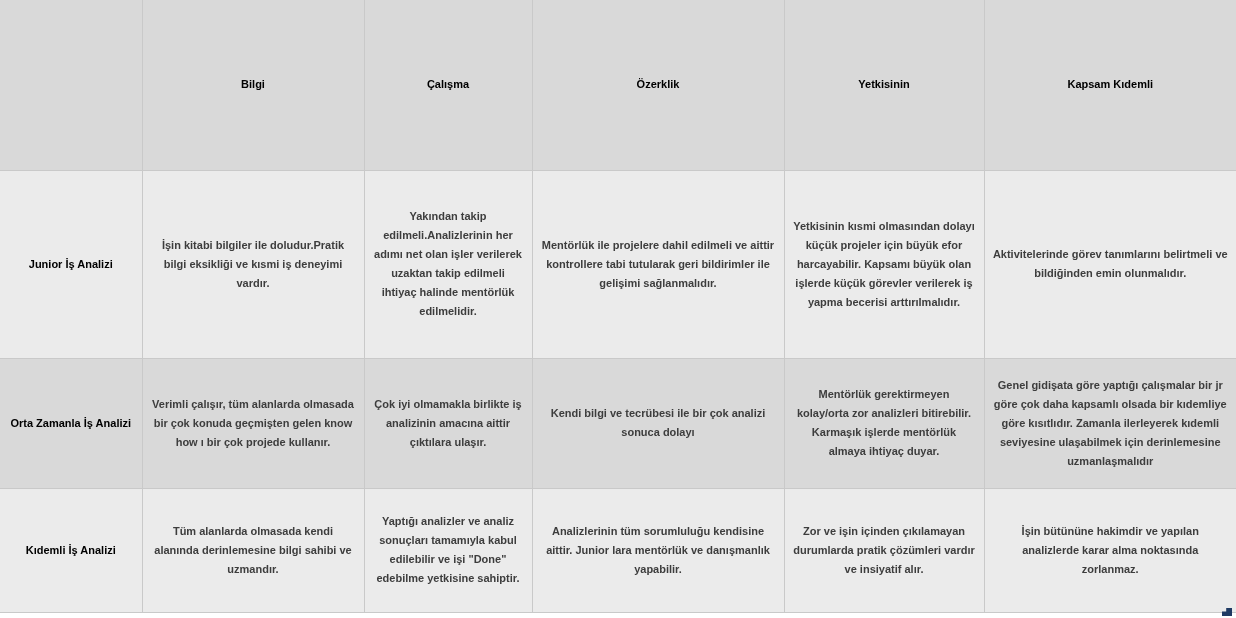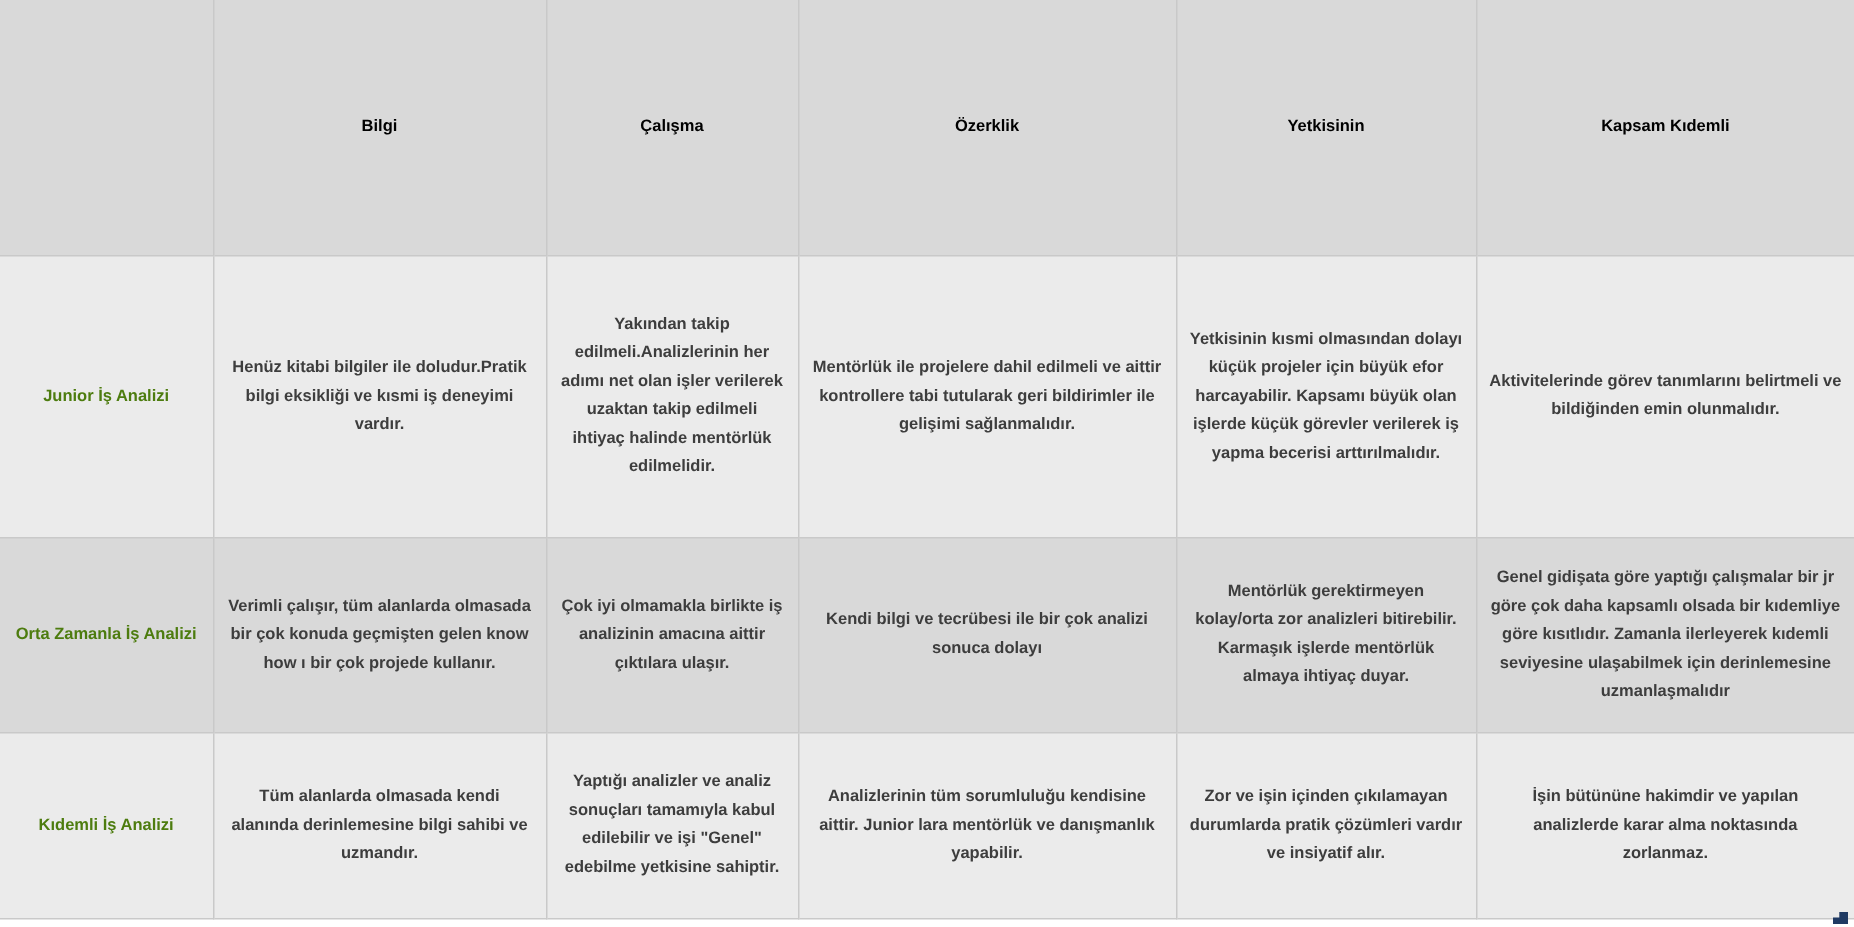--- a/index.html
+++ b/index.html
@@ -30,21 +30,21 @@
     word-wrap: break-word;
   }
   table.matrix thead th {
     background: #d9d9d9;
     color: #000000;
     font-weight: bold;
   }
   tr.row-band-light th, tr.row-band-light td { background: #ebebeb; }
   tr.row-band-gray th,  tr.row-band-gray td  { background: #d9d9d9; }
   table.matrix tbody th {
-    color: #4d7c0f;
+    color: #000000;
     font-weight: bold;
   }
   table.matrix tbody td {
     color: #3d3d3d;
     font-weight: bold;
   }
   
   table.matrix tr > *:first-child { border-left: none; }
   table.matrix tr > *:last-child  { border-right: none; }
   table.matrix thead tr > * { border-top: none; }
@@ -78,38 +78,38 @@
         <th>Bilgi</th>
         <th>Çalışma</th>
         <th>Özerklik</th>
         <th>Yetkisinin</th>
         <th>Kapsam Kıdemli</th>
       </tr>
     </thead>
     <tbody>
       <tr class="row-band-light" style="height:188px">
         <th>Junior İş Analizi</th>
-        <td>Henüz kitabi bilgiler ile doludur.Pratik bilgi eksikliği ve kısmi iş deneyimi vardır.</td>
+        <td>İşin kitabi bilgiler ile doludur.Pratik bilgi eksikliği ve kısmi iş deneyimi vardır.</td>
         <td>Yakından takip edilmeli.Analizlerinin her adımı net olan işler verilerek uzaktan takip edilmeli ihtiyaç halinde mentörlük edilmelidir.</td>
         <td>Mentörlük ile projelere dahil edilmeli ve aittir kontrollere tabi tutularak geri bildirimler ile gelişimi sağlanmalıdır.</td>
         <td>Yetkisinin kısmi olmasından dolayı küçük projeler için büyük efor harcayabilir. Kapsamı büyük olan işlerde küçük görevler verilerek iş yapma becerisi arttırılmalıdır.</td>
         <td>Aktivitelerinde görev tanımlarını belirtmeli ve bildiğinden emin olunmalıdır.</td>
       </tr>
       <tr class="row-band-gray" style="height:130px">
         <th>Orta Zamanla İş Analizi</th>
         <td>Verimli çalışır, tüm alanlarda olmasada bir çok konuda geçmişten gelen know how ı bir çok projede kullanır.</td>
         <td>Çok iyi olmamakla birlikte iş analizinin amacına aittir çıktılara ulaşır.</td>
         <td>Kendi bilgi ve tecrübesi ile bir çok analizi sonuca dolayı</td>
         <td>Mentörlük gerektirmeyen kolay/orta zor analizleri bitirebilir. Karmaşık işlerde mentörlük almaya ihtiyaç duyar.</td>
         <td>Genel gidişata göre yaptığı çalışmalar bir jr göre çok daha kapsamlı olsada bir kıdemliye göre kısıtlıdır. Zamanla ilerleyerek kıdemli seviyesine ulaşabilmek için derinlemesine uzmanlaşmalıdır</td>
       </tr>
       <tr class="row-band-light" style="height:124px">
         <th>Kıdemli İş Analizi</th>
         <td>Tüm alanlarda olmasada kendi alanında derinlemesine bilgi sahibi ve uzmandır.</td>
-        <td>Yaptığı analizler ve analiz sonuçları tamamıyla kabul edilebilir ve işi "Genel" edebilme yetkisine sahiptir.</td>
+        <td>Yaptığı analizler ve analiz sonuçları tamamıyla kabul edilebilir ve işi "Done" edebilme yetkisine sahiptir.</td>
         <td>Analizlerinin tüm sorumluluğu kendisine aittir. Junior lara mentörlük ve danışmanlık yapabilir.</td>
         <td>Zor ve işin içinden çıkılamayan durumlarda pratik çözümleri vardır ve insiyatif alır.</td>
         <td>İşin bütününe hakimdir ve yapılan analizlerde karar alma noktasında zorlanmaz.</td>
       </tr>
     </tbody>
   </table>
 
   <div class="resize-handle"></div>
 
 </div>

